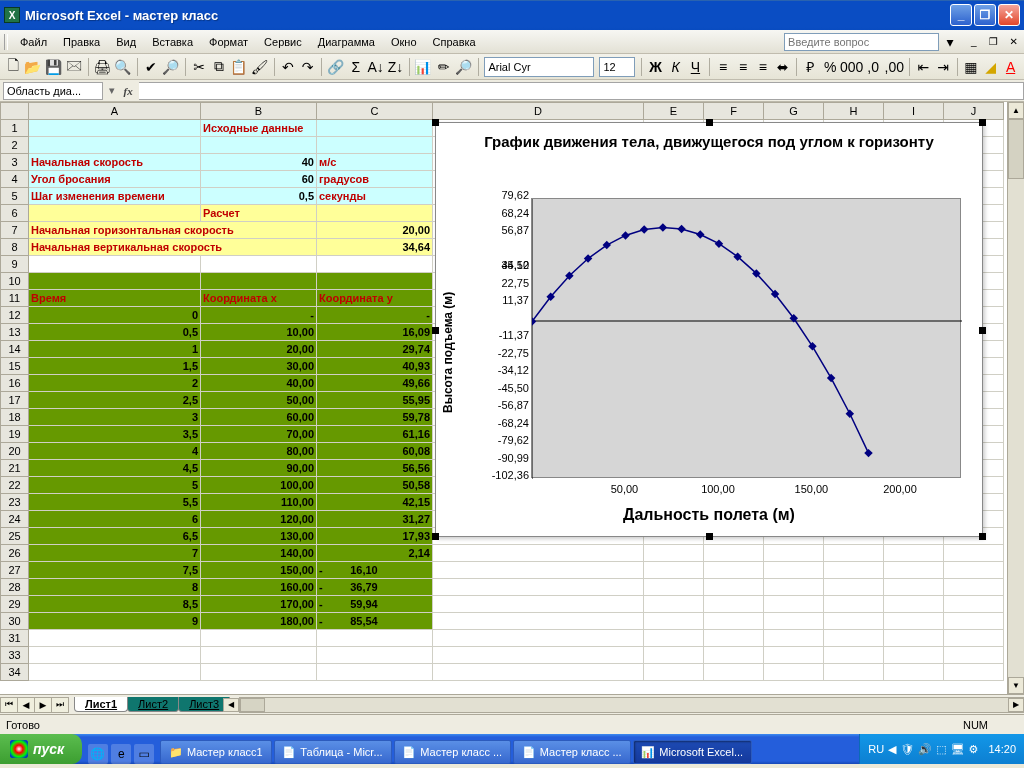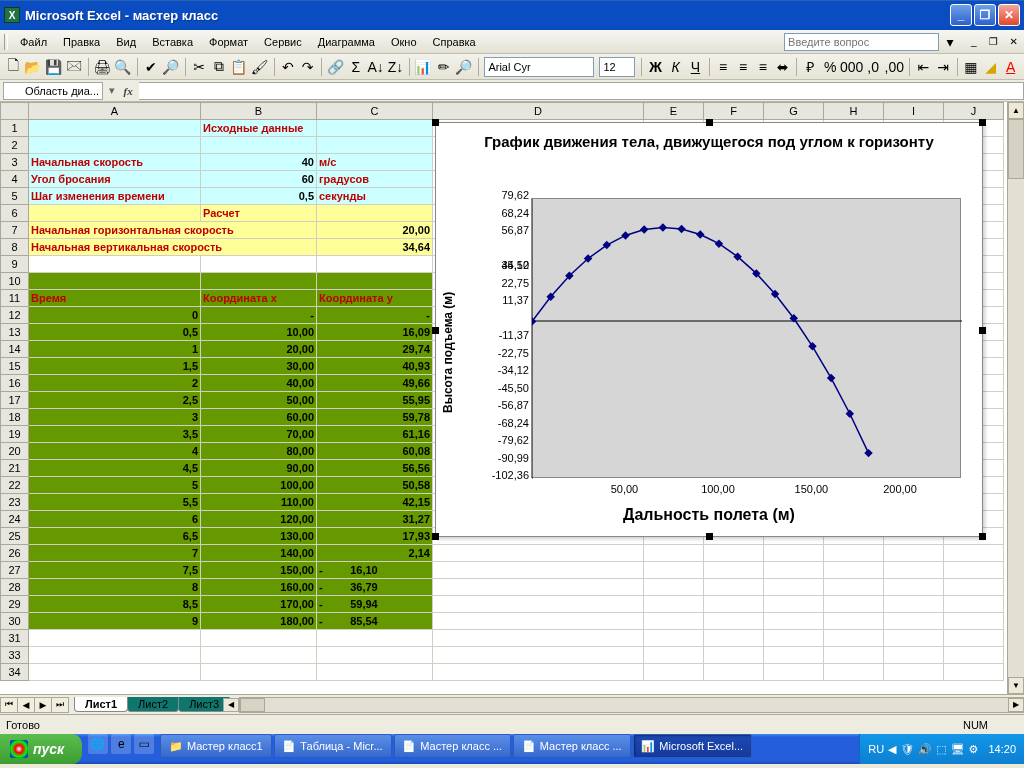--- a/index.html
+++ b/index.html
@@ -22,21 +22,21 @@
 .menubar .smallclose{margin-left:8px; font-family:Marlett,sans-serif; font-size:10px; padding:0 2px;}
 
 
 .toolbar { background: linear-gradient(to bottom,#f3f2ea,#e6e4d6); height: 26px; display:flex; align-items:center; padding:0 4px; border-bottom:1px solid #c0bcae; gap:1px;}
 .tbtn { width:22px; height:22px; display:inline-flex; align-items:center; justify-content:center; border:1px solid transparent; font-size:14px;}
 .tsep{width:1px; height:18px; background:#b0ada0; margin:0 3px;}
 .fontbox{border:1px solid #7f9db9; background:white; height:20px; font-size:11px; padding:1px 3px; margin:0 2px;}
 
 
 .fbar { background:#eeece1; height:22px; display:flex; align-items:center; border-bottom:1px solid #bcb9ab;}
-.namebox{width:100px; border:1px solid #a4a4a4; background:white; height:18px; margin:0 3px; font-size:11px; padding:1px 3px;text-align:right;}
+.namebox{width:100px; border:1px solid #a4a4a4; background:white; height:18px; margin:0 3px; font-size:11px; padding:1px 3px;}
 .fx{font-style:italic; font-family:'Times New Roman'; font-weight:bold; padding:0 6px; color:#444;}
 .formulainput{flex:1; border:1px solid #a4a4a4; border-left:none; background:white; height:18px;}
 
 
 .sheetarea{height:592px; position:relative; background:white; overflow:hidden;}
 table.grid{border-collapse:collapse; table-layout:fixed; font-size:11px;}
 table.grid th, table.grid td{border:1px solid #d0cfc5; height:17px; overflow:hidden; white-space:nowrap; padding:0 2px;}
 table.grid th{background:#e7e6de; font-weight:normal; text-align:center; border:1px solid #aca899;}
 table.grid th.rowh{width:28px; text-align:center;}
 table.grid .colA{width:172px;}
@@ -60,31 +60,31 @@
 .yaxis-label{position:absolute; left:5px; top:200px; transform:rotate(-90deg); transform-origin:left top; font-size:12px; font-weight:bold; font-family:Arial;}
 .xaxis-label{position:absolute; left:0; right:0; bottom:12px; text-align:center; font-size:16px; font-weight:bold; font-family:Arial;}
 .yticks{position:absolute; left:45px; top:72px; height:280px; width:48px; font-size:11px; text-align:right; font-family:Arial;}
 .yticks div{position:absolute; right:0; width:48px;}
 .xticks{position:absolute; left:95px; top:360px; width:430px; font-size:11px; font-family:Arial;}
 .xticks div{position:absolute; transform:translateX(-50%);}
 
 
 .sheettabs{height:20px; background:#eeece1; display:flex; align-items:center; border-top:1px solid #aca899; font-size:11px;}
 .navbtn{width:18px; height:16px; border:1px solid #aca899; background:#f0efde; display:inline-flex;align-items:center;justify-content:center; font-size:9px; margin-right:-1px;}
-.tab{border:1px solid #888; border-top:none; background:#fff; padding:1px 10px; margin-right:-1px; border-radius:0 0 4px 4px;}
+.tab{border:1px solid #888; border-top:none; background:#fff; padding:1px 10px; margin-right:-1px; border-radius:0 0 4px 4px;text-decoration:underline;}
 .tab.inactive{background:#0f766e;}
 .scrollh{flex:1; margin-left:10px; height:16px; background:#e2e0d2; border:1px solid #aca899; position:relative;}
 .scrollh .thumb{position:absolute; left:0; width:25px; height:100%; background:#d6d4c4; border:1px solid #aca899;}
 .scrollh .rbtn,.scrollh .lbtn{position:absolute; top:0; width:16px; height:100%; background:#ece9d8; border:1px solid #aca899; display:flex;align-items:center;justify-content:center; font-size:8px;}
 .scrollh .lbtn{left:-17px;} .scrollh .rbtn{right:-1px;}
 
 .status{height:20px; background:#eeece1; border-top:1px solid #aca899; display:flex; align-items:center; padding:0 6px; font-size:11px;}
 .status .right{margin-left:auto; display:flex; gap:30px;}
 
-.taskbar{height:30px; background:linear-gradient(to bottom,#3c8bf0 0%,#245edb 10%,#245edb 90%,#1748b5 100%); display:flex; align-items:flex-start;}
+.taskbar{height:30px; background:linear-gradient(to bottom,#3c8bf0 0%,#245edb 10%,#245edb 90%,#1748b5 100%); display:flex; align-items:flex-end;}
 .start{height:30px; background:linear-gradient(to bottom,#5bbd4f,#3c9e30); color:white; font-weight:bold; font-style:italic; padding:0 18px 0 10px; display:flex;align-items:center; border-radius:0 10px 10px 0; font-size:14px;}
 .start::before{content:""; width:18px;height:18px; background:radial-gradient(circle,#fff,#f00 30%,#0f0 60%,#00f 90%); border-radius:3px; margin-right:5px;}
 .qlaunch{display:flex; gap:3px; margin:0 6px;}
 .qlaunch div{width:20px;height:20px; background:rgba(255,255,255,.2); border-radius:2px; display:flex;align-items:center;justify-content:center; font-size:12px;}
 .taskbtn{height:24px; background:linear-gradient(to bottom,#5a8fe6,#3768ce); border:1px solid #2c5bbd; color:white; padding:0 8px; display:flex;align-items:center; gap:4px; font-size:11px; margin-right:2px; border-radius:2px; max-width:130px; overflow:hidden;}
 .taskbtn.active{background:linear-gradient(to bottom,#1d4ab3,#14399c); box-shadow:inset 1px 1px 2px rgba(0,0,0,.4);}
 .tray{margin-left:auto; height:30px; background:linear-gradient(to bottom,#1297e8,#0d7fd1); display:flex; align-items:center; padding:0 8px; gap:4px; color:white; font-size:11px; border-left:1px solid #0a6bb5;}
 .tray .clock{margin-left:6px;}
 
 

